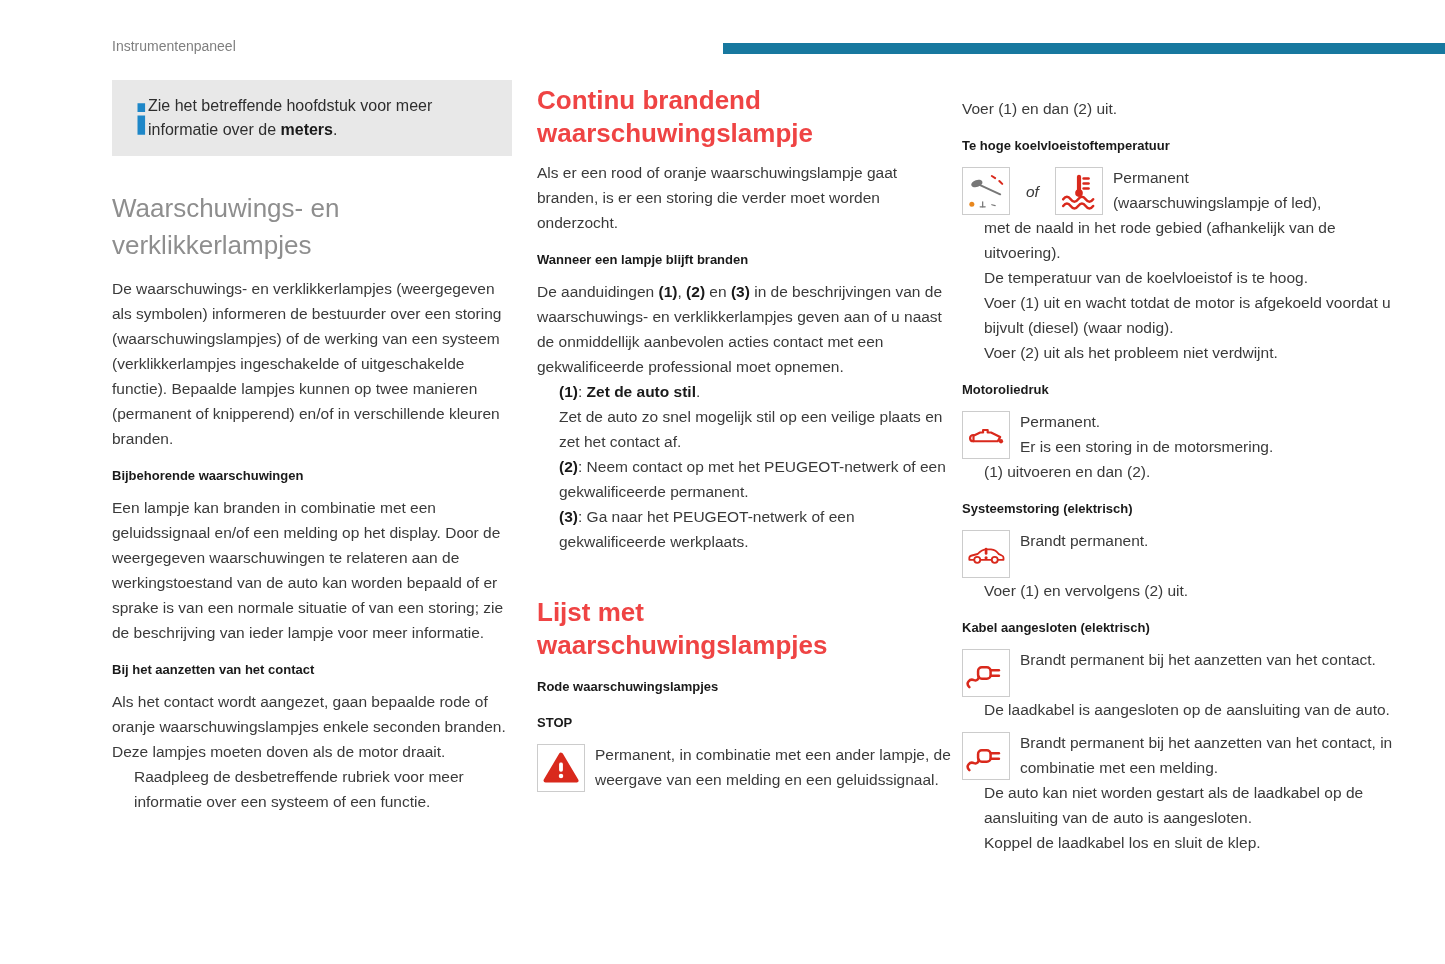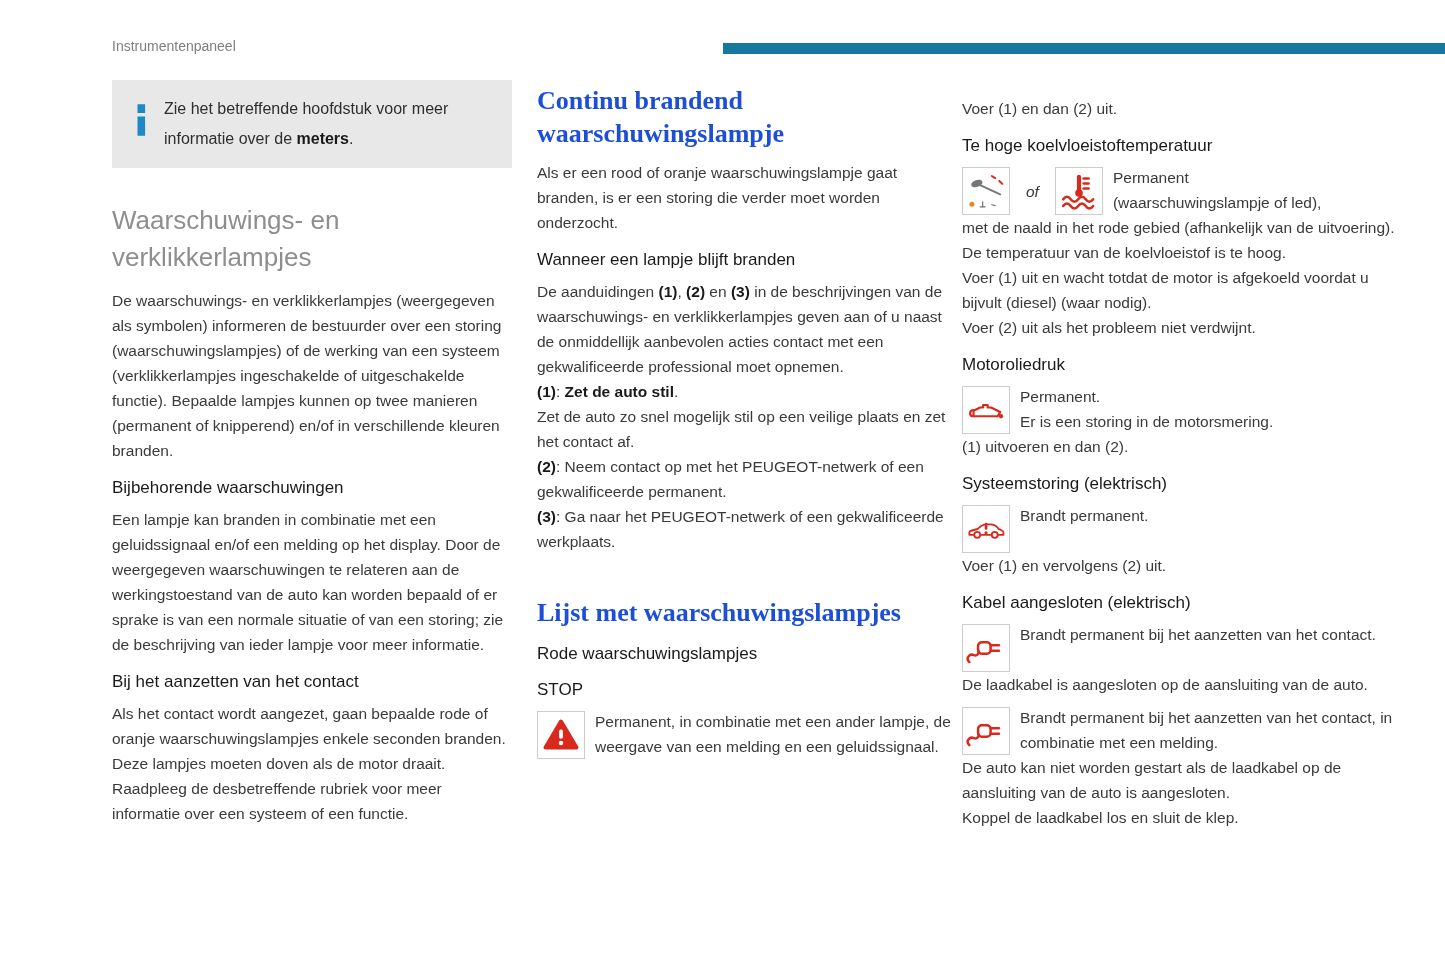--- a/index.html
+++ b/index.html
@@ -9,29 +9,29 @@
   }
   
   .section-label{position:absolute;left:112px;top:38px;font-size:14px;color:#7f7f7f;}
   .accent-bar{position:absolute;left:723px;top:43px;width:722px;height:11px;background:#17789f;}
   
   .col{position:absolute;font-size:15.5px;line-height:25px;color:#3a3a3a;}
   .col-left{left:112px;top:80px;width:400px;}
   .col-mid{left:537px;top:84px;width:414px;}
   .col-right{left:962px;top:88px;width:433px;}
   
-  .info-box{background:#e8e8e8;padding:14px 16px 14px 14px;display:flex;gap:16px;align-items:center;font-size:16px;line-height:30px;color:#2e2e2e;}
+  .info-box{background:#e8e8e8;padding:14px 16px 14px 14px;display:flex;align-items:flex-end;font-size:16px;line-height:24px;color:#2e2e2e;}
   .info-box .i-icon{flex:0 0 auto;margin-top:2px;margin-left:8px;}
   
   h1.gray-title{font-size:26px;line-height:37px;font-weight:normal;color:#8e8e8e;margin:34px 0 12px 0;}
-  h1.black-title{font-size:26px;line-height:33px;font-weight:bold;color:#1d4ed8;margin:0 0 10px 0;letter-spacing:0;font-family:Liberation Serif, serif;}
+  h1.black-title{font-size:26px;line-height:33px;font-weight:bold;color:#ef4444;margin:0 0 10px 0;letter-spacing:0;}
   h1.black-title.second{margin-top:42px;max-width:370px;}
-  h2.subhead{font-size:17px;line-height:22px;font-weight:normal;color:#1a1a1a;margin:14px 0 8px 0;}
+  h2.subhead{font-size:13px;line-height:22px;font-weight:bold;color:#1a1a1a;margin:14px 0 8px 0;}
   p{margin:8px 0 0 0;}
-  p + p{margin-top:0;}
+  p + p{margin-top:0;padding-left:22px;}
   .b{font-weight:bold;color:#1a1a1a;}
   
   .lamp-box{box-sizing:border-box;width:48px;height:48px;background:#ffffff;border:1px solid #cccccc;
     display:flex;align-items:center;justify-content:center;}
   .float-icon{float:left;margin:2px 10px 0 0;}
   .clear{clear:both;}
   .icon-row{float:left;margin:2px 10px 0 0;display:flex;align-items:center;gap:16px;font-style:italic;}
   .of-label{font-size:15.5px;color:#3a3a3a;}
   
   .page-number{position:absolute;left:61px;top:918px;font-size:15px;font-weight:bold;color:#777777;text-decoration:underline;}

